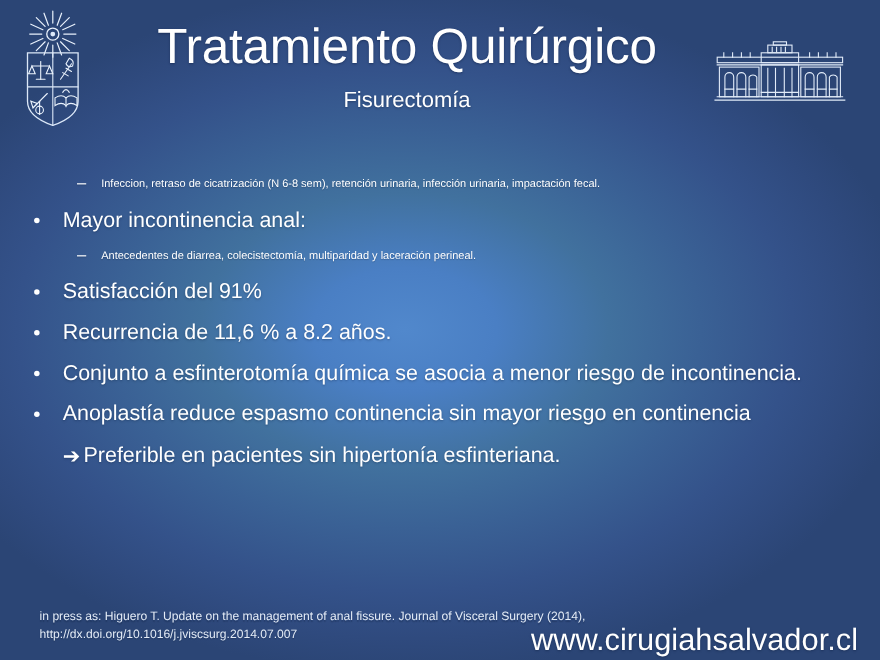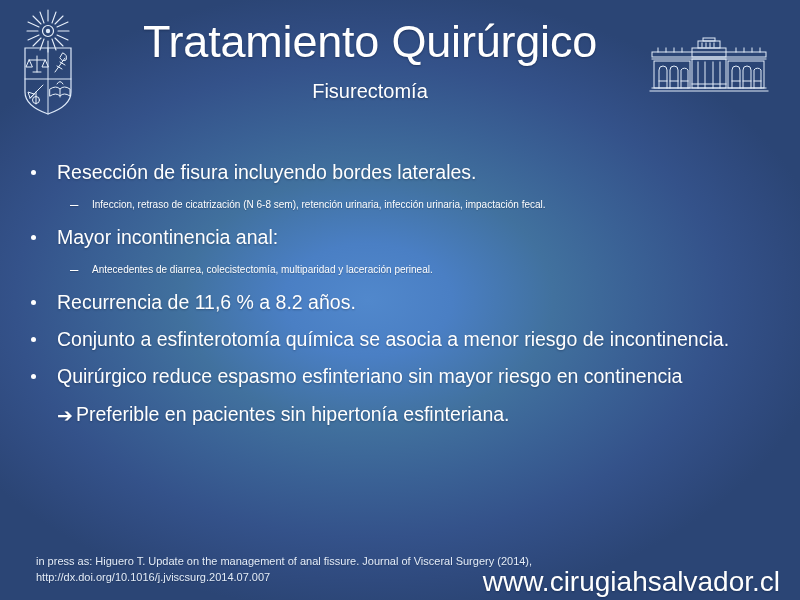--- a/index.html
+++ b/index.html
@@ -276,46 +276,46 @@
         <line x1="88" y1="12" x2="88" y2="16"></line>
         <line x1="96" y1="12" x2="96" y2="16"></line>
         <line x1="104" y1="12" x2="104" y2="16"></line>
         <line x1="112" y1="12" x2="112" y2="16"></line>
       </svg>
     </span>
   </div>
 
   <div class="body">
 
-    <div class="bullet">
-      <span>Resección de fisura incluyendo bordes laterales.</span>
-    </div>
 
     <div class="sub">
       <span>Infeccion, retraso de cicatrización (N 6-8 sem), retención urinaria, infección urinaria, impactación fecal.</span>
     </div>
 
     <div class="bullet">
       <span>Mayor incontinencia anal:</span>
     </div>
     <div class="sub">
       <span>Antecedentes de diarrea, colecistectomía, multiparidad y laceración perineal.</span>
     </div>
 
+    <div class="bullet">
+      <span>Satisfacción del 91%</span>
+    </div>
 
     <div class="bullet">
       <span>Recurrencia de 11,6 % a 8.2 años.</span>
     </div>
 
     <div class="bullet">
       <span>Conjunto a esfinterotomía química se asocia a menor riesgo de incontinencia.</span>
     </div>
 
     <div class="bullet">
-      <span>Quirúrgico reduce espasmo esfinteriano sin mayor riesgo en continencia</span>
+      <span>Anoplastía reduce espasmo continencia sin mayor riesgo en continencia</span>
       <span class="arrow-line">
         <span class="arrow-glyph">➔</span><span>Preferible en pacientes sin hipertonía esfinteriana.</span>
       </span>
     </div>
   </div>
 
   <div class="footer-cite">
     <div>in press as: Higuero T. Update on the management of anal fissure. Journal of Visceral Surgery (2014),</div>
     <div>http://dx.doi.org/10.1016/j.jviscsurg.2014.07.007</div>
   </div>

